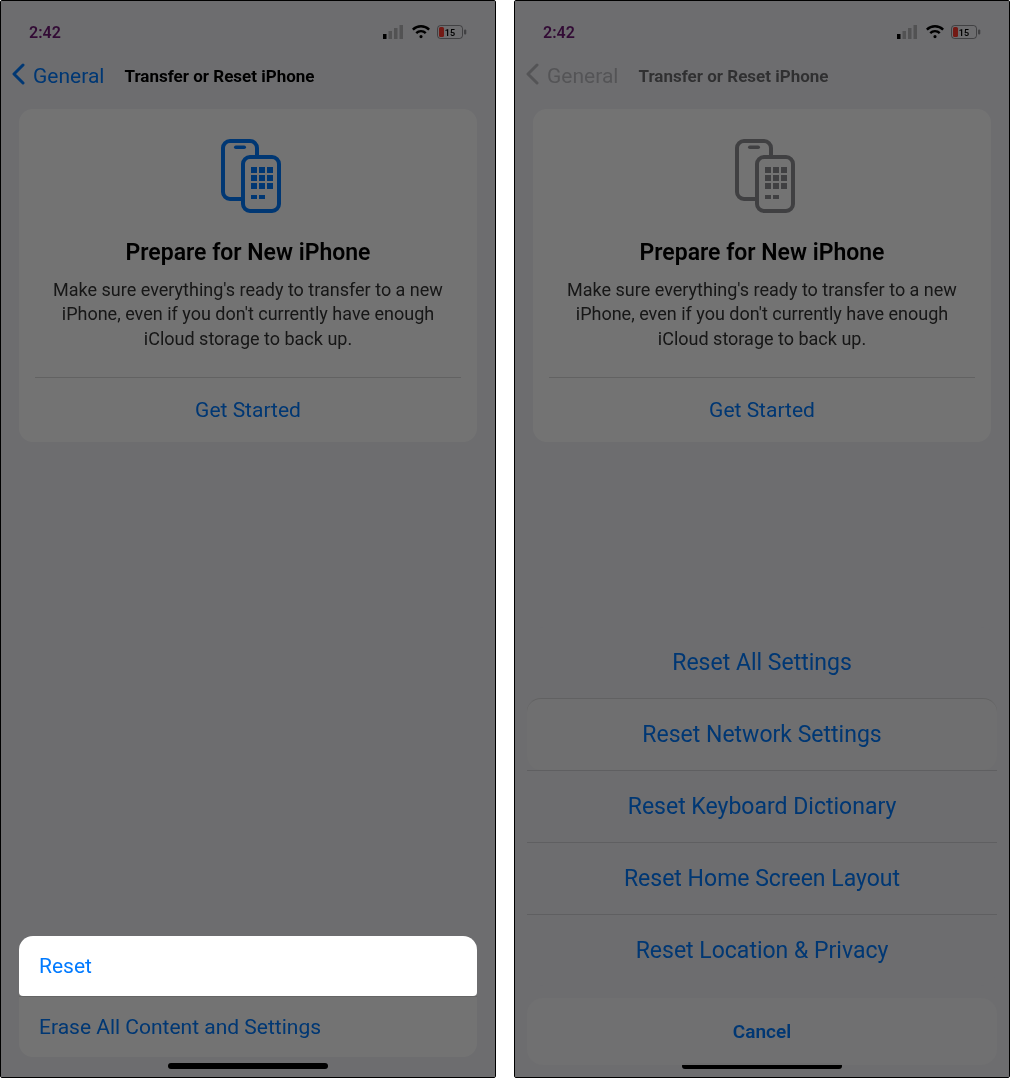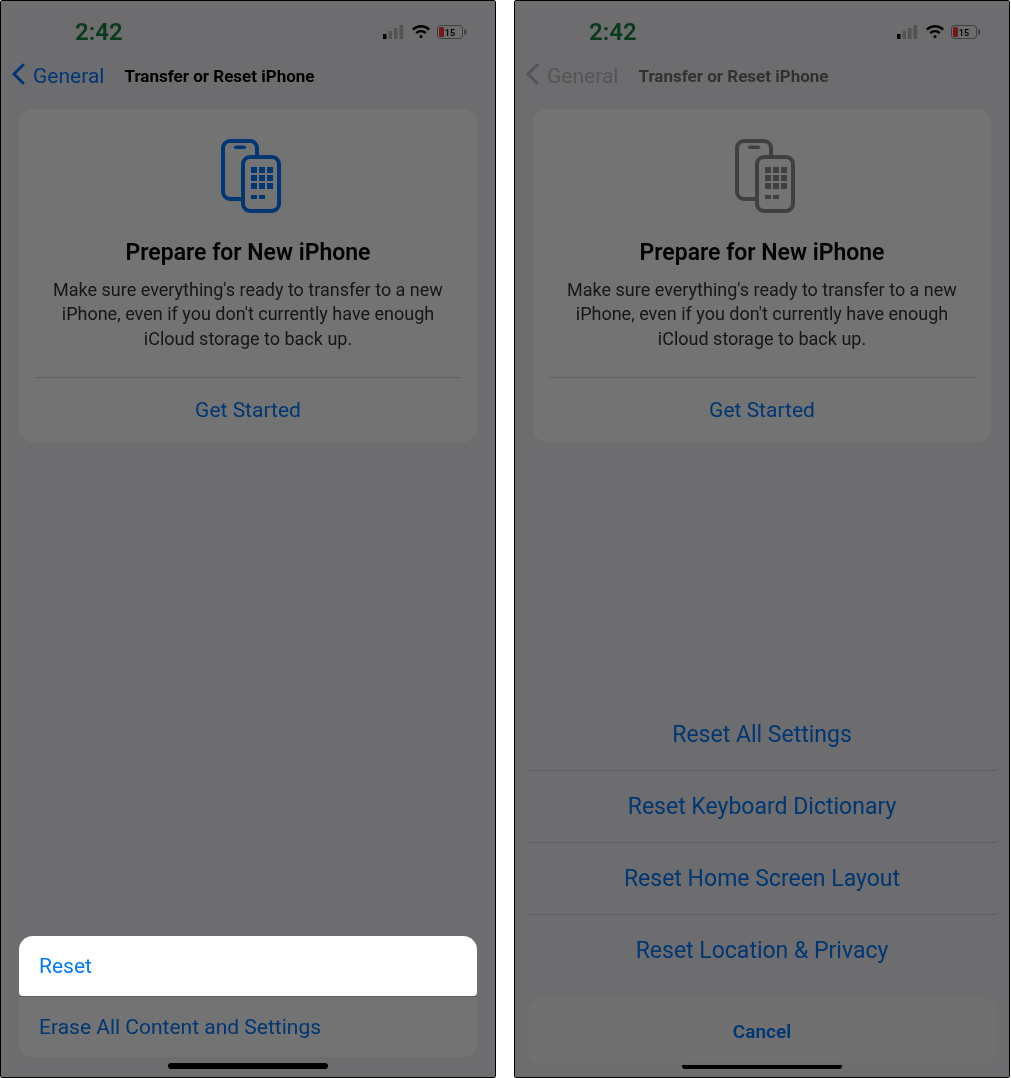--- a/index.html
+++ b/index.html
@@ -28,24 +28,23 @@
     z-index: 5;
   }
   .status-bar {
     display: flex;
     justify-content: space-between;
     align-items: center;
     padding: 12px 28px 4px 28px;
     height: 54px;
   }
   .status-time {
-    font-size: 24px;
+    font-size: 16px;
     font-weight: 600;
-    color: #15803d;
-    margin-left: 46px;
+    color: #701a75;
   }
   .status-right {
     display: flex;
     align-items: center;
     gap: 6px;
   }
   .cell-icon, .wifi-icon, .batt-icon { display: inline-flex; }
   .nav-bar {
     display: flex;
     align-items: center;
@@ -282,20 +281,21 @@
     </div>
     <div class="card-title">Prepare for New iPhone</div>
     <div class="card-desc">Make sure everything's ready to transfer to a new iPhone, even if you don't currently have enough iCloud storage to back up.</div>
     <div class="card-sep"></div>
     <div class="card-link">Get Started</div>
   </div>
 
   <div class="sheet-wrap">
     <div class="sheet">
       <div class="sheet-row">Reset All Settings</div>
+      <div class="sheet-row highlight pop">Reset Network Settings</div>
       <div class="sheet-row">Reset Keyboard Dictionary</div>
       <div class="sheet-row">Reset Home Screen Layout</div>
       <div class="sheet-row">Reset Location &amp; Privacy</div>
     </div>
     <div class="cancel-btn">Cancel</div>
   </div>
 
   <div class="home-indicator"></div>
 </div>
 

